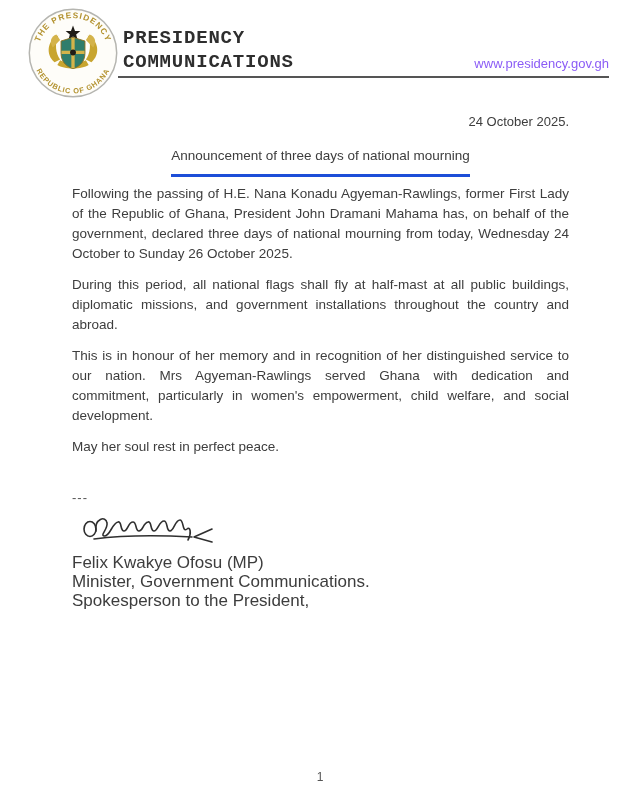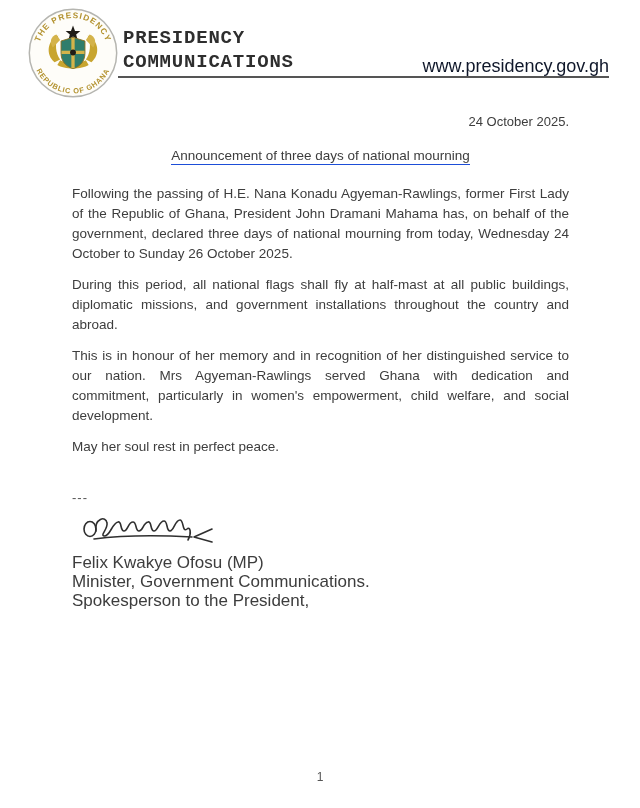--- a/index.html
+++ b/index.html
@@ -33,22 +33,22 @@
     font-size: 19px;
     font-weight: 700;
     letter-spacing: 0.8px;
     color: #2e2e2e;
     font-family: Liberation Mono, monospace;
   }
   .website {
     position: absolute;
     right: 31px;
     top: 56px;
-    font-size: 18px;
-    color: #0f172a;
+    font-size: 13px;
+    color: #8b5cf6;
   }
   .header-rule {
     position: absolute;
     left: 118px;
     right: 31px;
     top: 76px;
     border-top: 2px solid #555555;
   }
 
   
@@ -64,22 +64,22 @@
     line-height: 20px;
     margin-bottom: 14px;
   }
   .doc-title {
     text-align: center;
     font-size: 13.5px;
     line-height: 20px;
     margin-bottom: 18px;
   }
   .doc-title span {
-    border-bottom: 1px solid #1d4ed8;
-    padding-bottom: 1px;
+    border-bottom: 3px solid #1d4ed8;
+    padding-bottom: 11px;
     margin-top: 34px;
   }
   .para {
     font-size: 13.5px;
     line-height: 20px;
     text-align: justify;
     margin-bottom: 11px;
   }
   .para.last { text-align: left; }
 

